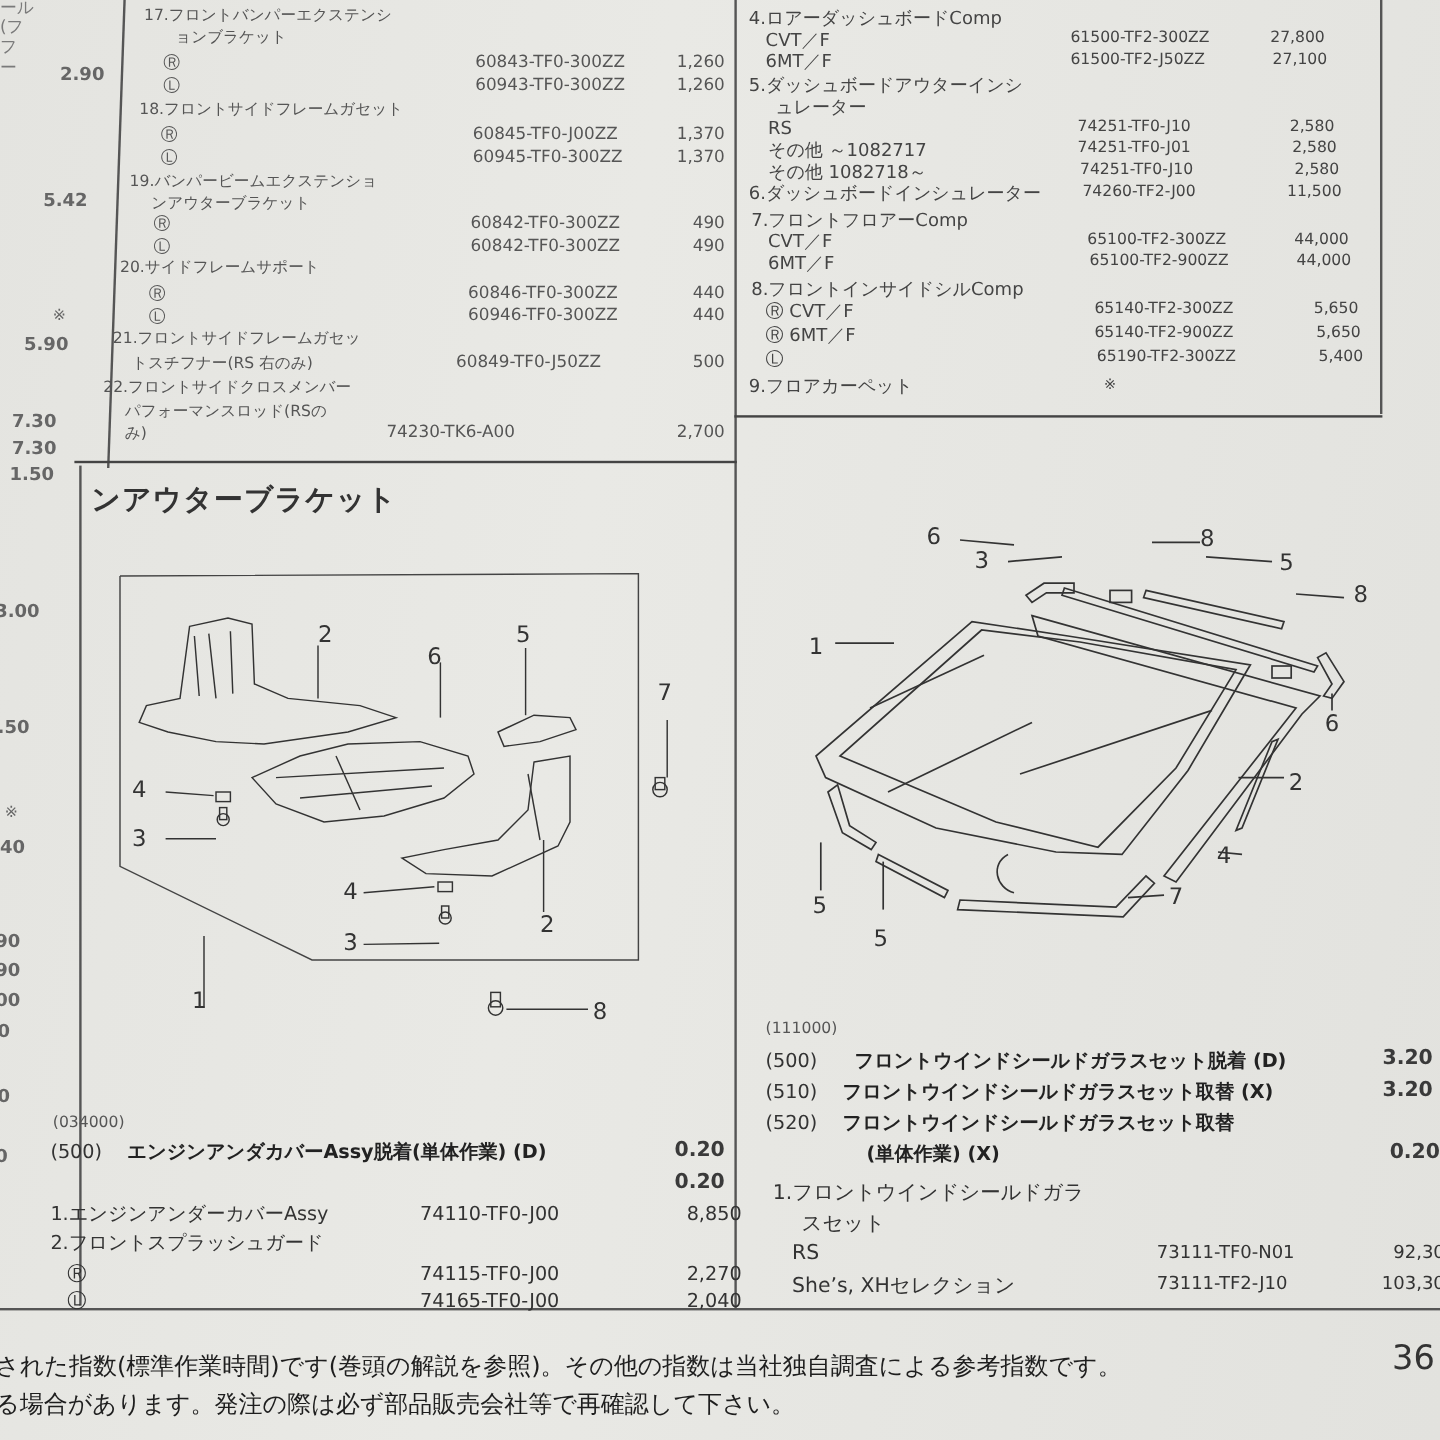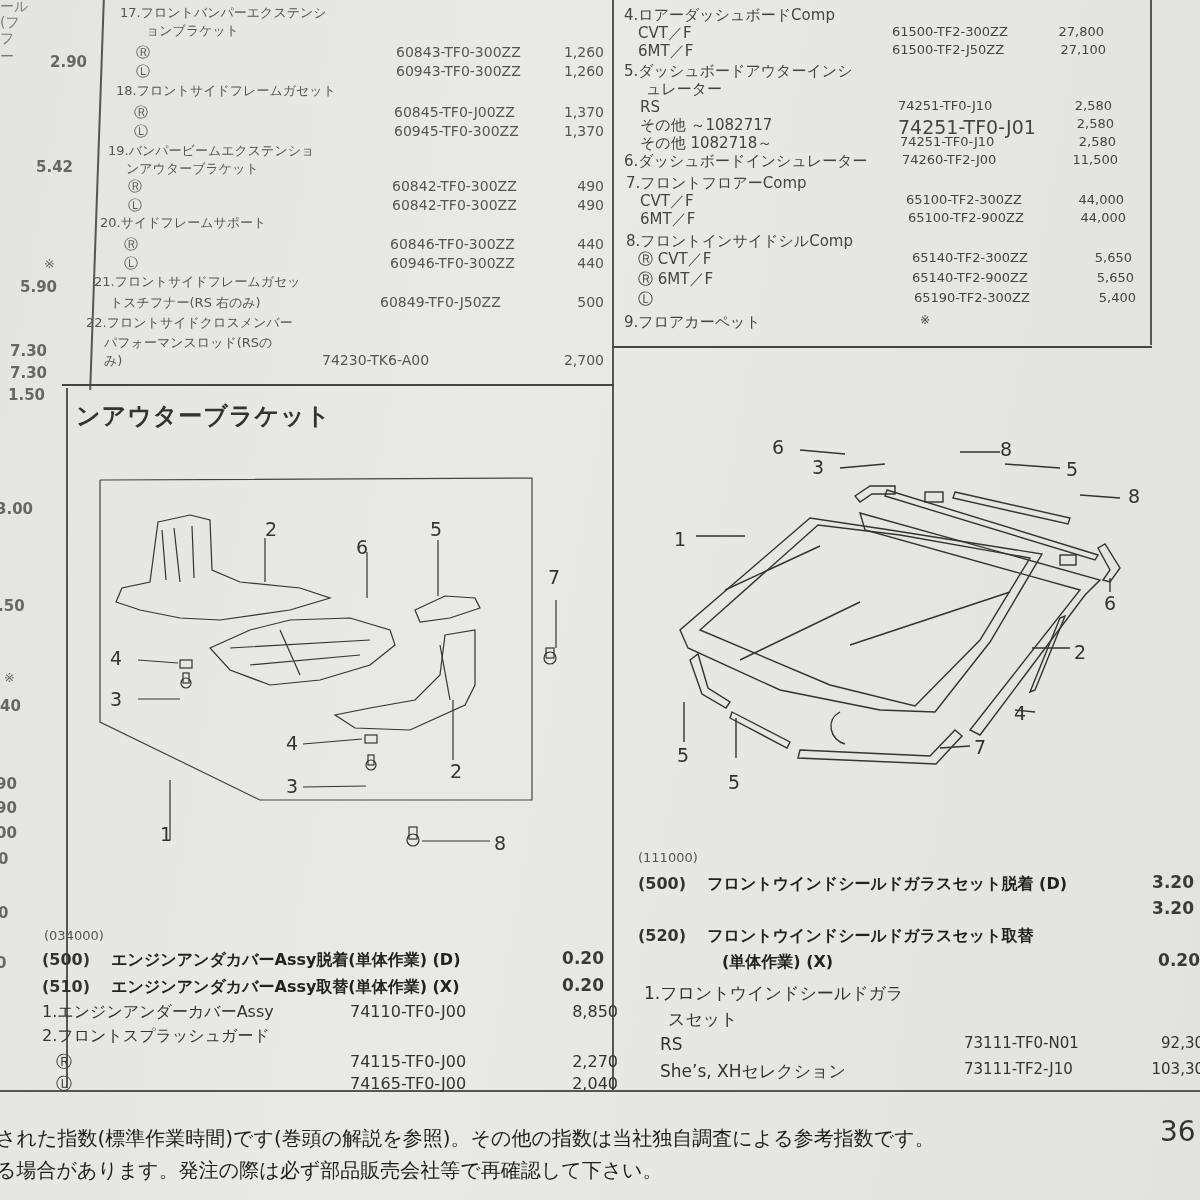--- a/index.html
+++ b/index.html
@@ -25,21 +25,21 @@
   .row { position: absolute; white-space: nowrap; }
   .row .label { position: absolute; left: 0; }
   .row .part { position: absolute; }
   .row .price { position: absolute; text-align: right; }
 
   .section-title { position: absolute; font-size: 24px; font-weight: bold; color: #333; letter-spacing: 1px; }
   .diagram { position: absolute; }
   .callout { position: absolute; font-size: 19px; color: #333; }
 
   .op-row { position: absolute; white-space: nowrap; font-size: 16px; color: #222; }
-  .op-code { font-weight: bold; color: #333; }
+  .op-code { font-weight: normal; color: #333; }
   .op-label { font-weight: bold; }
   .op-val { position: absolute; font-weight: bold; text-align: right; }
 
   .footer { position: absolute; left: 0; top: 1125px; font-size: 20px; color: #1e1e1e; white-space: nowrap; }
   .page-no { position: absolute; left: 1160px; top: 1115px; font-size: 28px; color: #333; }
 </style>
 </head>
 <body>
 
 <div class="page">
@@ -177,21 +177,21 @@
     <div class="row" style="top:80px">
         <span class="label" style="left:26px">ュレーター</span>
       </div>
     <div class="row" style="top:98px">
         <span class="label" style="left:20px">RS</span>
         <span class="part" style="left:278px;font-size:13px">74251-TF0-J10</span>
         <span class="price" style="left:428px;width:64px;font-size:13px">2,580</span>
       </div>
     <div class="row" style="top:116px">
         <span class="label" style="left:20px">その他 ～1082717</span>
-        <span class="part" style="left:278px;font-size:19px">74251-TF0-J01</span>
+        <span class="part" style="left:278px;font-size:13px">74251-TF0-J01</span>
         <span class="price" style="left:430px;width:64px;font-size:13px">2,580</span>
       </div>
     <div class="row" style="top:134px">
         <span class="label" style="left:20px">その他 1082718～</span>
         <span class="part" style="left:280px;font-size:13px">74251-TF0-J10</span>
         <span class="price" style="left:432px;width:64px;font-size:13px">2,580</span>
       </div>
     <div class="row" style="top:152px">
         <span class="label" style="left:4px">6.ダッシュボードインシュレーター</span>
         <span class="part" style="left:282px;font-size:13px">74260-TF2-J00</span>
@@ -287,24 +287,20 @@
   <div class="callout" style="left:450px;top:760px">2</div>
   <div class="callout" style="left:160px;top:823px">1</div>
   <div class="callout" style="left:494px;top:832px">8</div>
 
   <div class="row" style="left:44px;top:928px;font-size:13px;color:#555">(034000)</div>
   <div class="op-row" style="left:42px;top:950px">
     <span class="op-code">(500)</span>
     <span class="op-label" style="margin-left:16px">エンジンアンダカバーAssy脱着(単体作業) (D)</span>
   </div>
   <div class="op-val" style="left:520px;top:948px;width:84px;font-size:17px">0.20</div>
-  <div class="op-row" style="left:42px;top:977px">
-    <span class="op-code">(510)</span>
-    <span class="op-label" style="margin-left:16px">エンジンアンダカバーAssy取替(単体作業) (X)</span>
-  </div>
   <div class="op-val" style="left:520px;top:975px;width:84px;font-size:17px">0.20</div>
 
   <div class="parts-list" style="left:42px;top:1000px;width:580px;height:90px;font-size:16px;color:#333">
     <div class="row" style="top:2px">
         <span class="label">1.エンジンアンダーカバーAssy</span>
         <span class="part" style="left:308px">74110-TF0-J00</span>
         <span class="price" style="left:490px;width:86px">8,850</span>
       </div>
     <div class="row" style="top:26px">
         <span class="label">2.フロントスプラッシュガード</span>
@@ -376,23 +372,27 @@
   <div class="callout" style="left:1104px;top:592px">6</div>
   <div class="callout" style="left:1074px;top:641px">2</div>
   <div class="callout" style="left:1014px;top:702px">4</div>
   <div class="callout" style="left:677px;top:744px">5</div>
   <div class="callout" style="left:728px;top:771px">5</div>
   <div class="callout" style="left:974px;top:736px">7</div>
 
   <div class="row" style="left:638px;top:850px;font-size:13px;color:#555">(111000)</div>
   <div class="op-row" style="left:638px;top:874px">
     <span class="op-code">(500)</span>
-    <span class="op-label" style="margin-left:16px">フロントウインドシールドガラスセット脱着 (D)</span>
+    <span class="op-label" style="margin-left:26px">フロントウインドシールドガラスセット脱着 (D)</span>
   </div>
   <div class="op-val" style="left:1110px;top:872px;width:84px;font-size:17px">3.20</div>
+  <div class="op-row" style="left:638px;top:900px">
+    <span class="op-code">(510)</span>
+    <span class="op-label" style="margin-left:16px">フロントウインドシールドガラスセット取替 (X)</span>
+  </div>
   <div class="op-val" style="left:1110px;top:898px;width:84px;font-size:17px">3.20</div>
   <div class="op-row" style="left:638px;top:926px">
     <span class="op-code">(520)</span>
     <span class="op-label" style="margin-left:16px">フロントウインドシールドガラスセット取替</span>
   </div>
   <div class="op-row" style="left:722px;top:952px">
     <span class="op-label">(単体作業) (X)</span>
   </div>
   <div class="op-val" style="left:1110px;top:950px;width:90px;font-size:17px">0.20</div>
 

